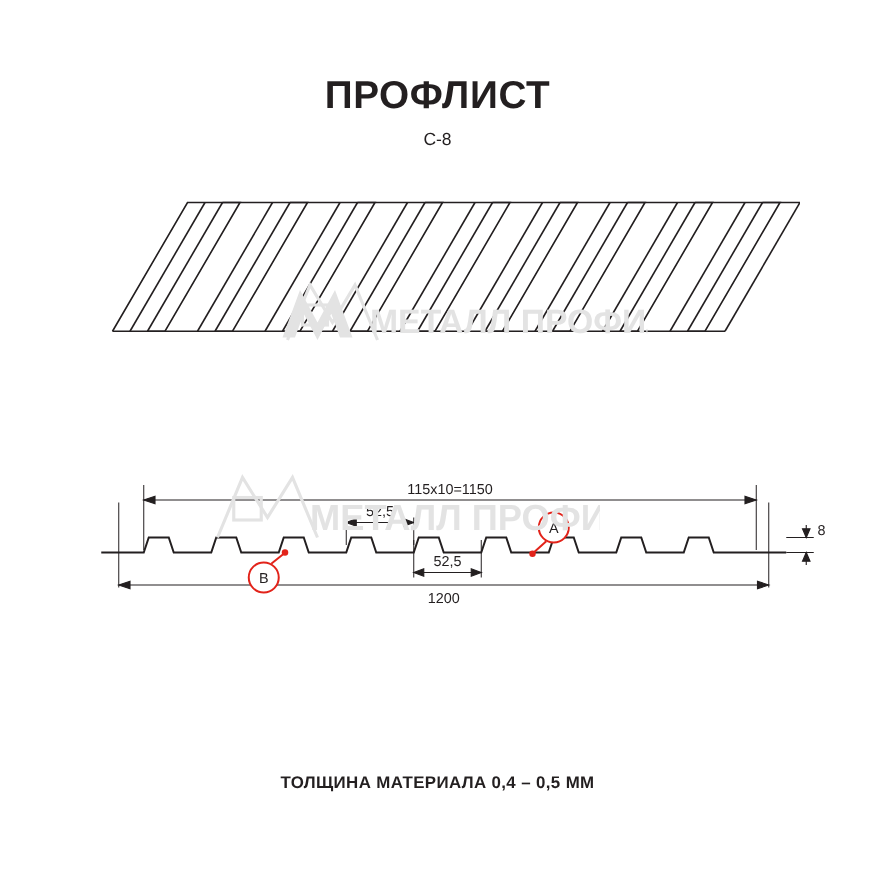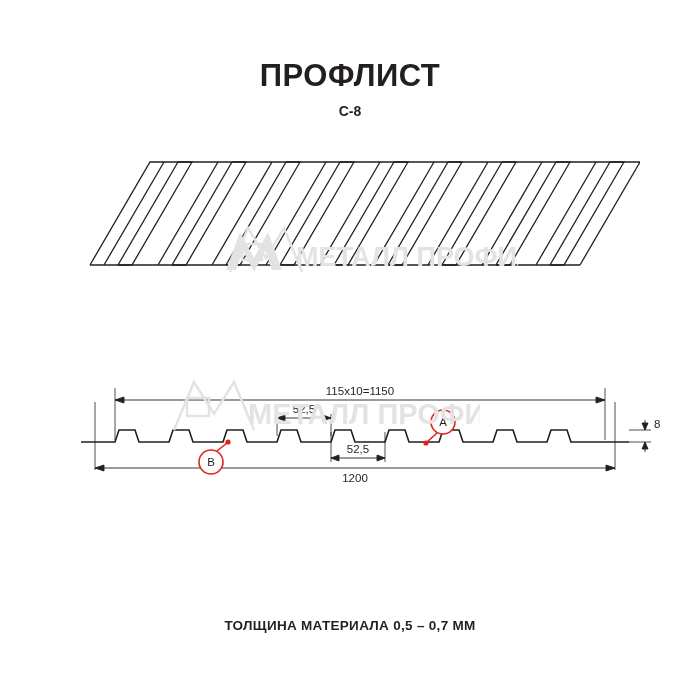--- a/index.html
+++ b/index.html
@@ -31,21 +31,21 @@
     letter-spacing: 0.5px;
     color: #231f20;
   }
   .subtitle {
     position: absolute;
     top: 103px;
     left: 0;
     width: 700px;
     text-align: center;
     font-size: 14px;
-    font-weight: bold;
+    font-weight: normal;
     color: #231f20;
   }
   .iso-wrap {
     position: absolute;
     top: 140px;
     left: 60px;
     width: 580px;
     height: 165px;
   }
   .section-wrap {
@@ -237,14 +237,14 @@
   <div class="wm wm-bot">
     <svg width="320" height="80" viewBox="0 0 320 80">
       <g fill="none" stroke="#e3e3e3" stroke-width="2.5">
         <path d="M14 62 L34 14 L54 46 L74 14 L94 62"></path>
         <rect x="27" y="30" width="22" height="18"></rect>
       </g>
       <text x="88" y="56" font-size="29" font-weight="bold" fill="#e3e3e3">МЕТАЛЛ ПРОФИЛЬ</text>
     </svg>
   </div>
 
-  <div class="footer">ТОЛЩИНА МАТЕРИАЛА 0,5 – 0,7 ММ</div>
+  <div class="footer">ТОЛЩИНА МАТЕРИАЛА 0,4 – 0,5 ММ</div>
 </div>
 
 </body></html>

